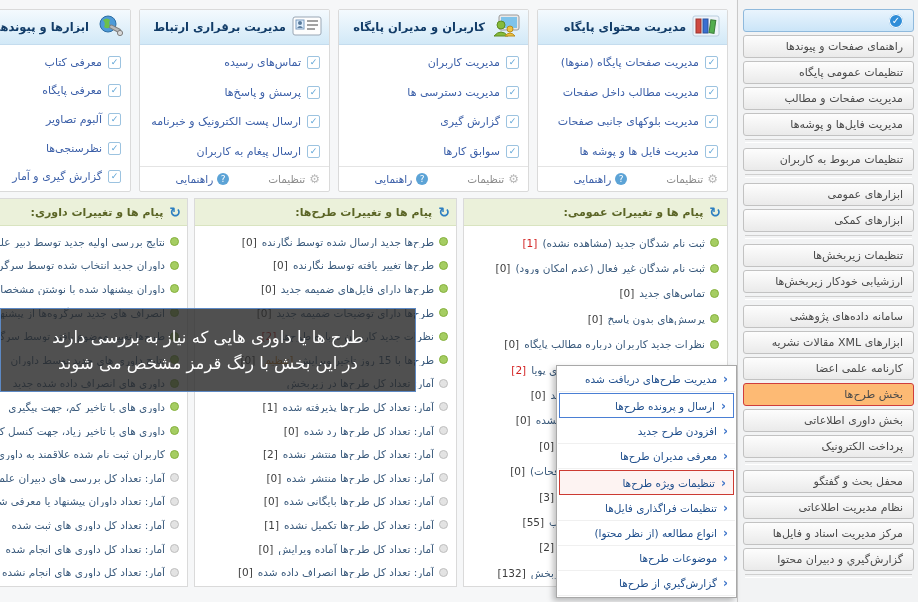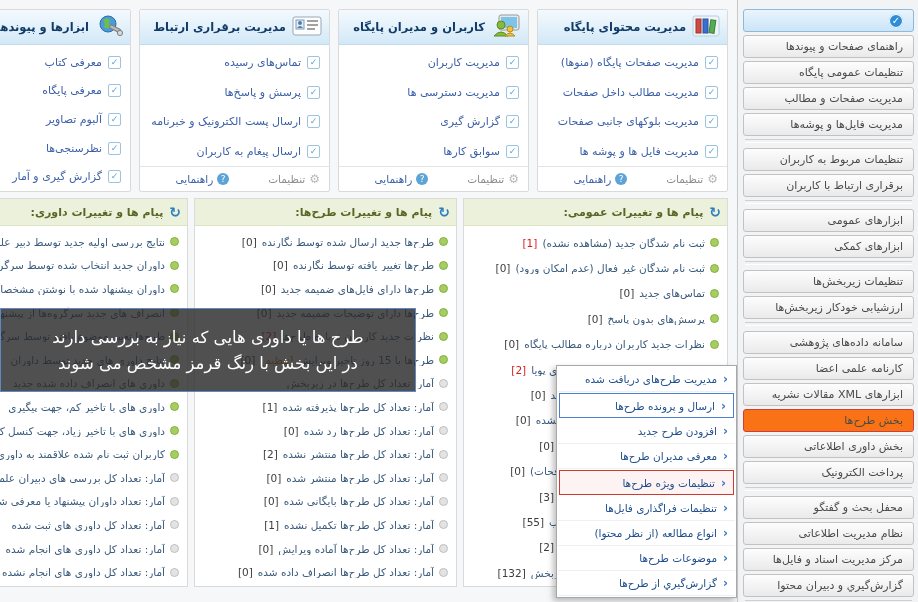--- a/index.html
+++ b/index.html
@@ -9,21 +9,21 @@
   }
   
   .sidebar{position:absolute;top:0;right:0;width:181px;height:602px;
     background:#f2f3f4;border-left:1px solid #c9c9c9;box-sizing:border-box;
     padding:9px 4px 0 5px;z-index:10}
   .sb-item{height:21px;line-height:21px;background:linear-gradient(#fdfdfd,#eaeaea);
     border:1px solid #c2c2c2;border-radius:3px;margin-bottom:3px;font-size:11px;
     color:#4a4a4a;padding:0 10px 0 4px;display:flex;align-items:center;gap:5px;
     white-space:nowrap;overflow:hidden;cursor:pointer}
   .sb-item.active{background:linear-gradient(#e9f4fd,#cbe5f8);border-color:#8fb9dc;color:#17405f}
-  .sb-item.red{background:#f97316;border-color:#cf3d3d}
+  .sb-item.red{background:#fdba74;border-color:#cf3d3d}
   .sb-sep{height:2px;border-top:1px solid #cfcfcf;border-bottom:1px solid #ffffff;margin:2px 2px 5px}
   .chk-circle{width:14px;height:14px;border-radius:50%;background:#2f8dd8;color:#fff;
     font-size:10px;line-height:14px;text-align:center;flex:none;box-shadow:0 0 0 1px #fff inset}
   
   .main{position:absolute;top:0;right:182px;width:736px;height:602px;overflow:hidden;background:#f6f7f8}
   .top-row{display:flex;gap:8px;padding:9px 8px 0 0;height:183px;box-sizing:content-box}
   .panel{width:191px;flex:none;background:#fff;border:1px solid #dadada;border-radius:2px;
     display:flex;flex-direction:column;box-sizing:border-box}
   .panel-h{height:34px;flex:none;background:linear-gradient(#f4fafe,#d2e9f7);
     border-bottom:1px solid #c4dcee;display:flex;align-items:center;gap:6px;
@@ -85,46 +85,43 @@
     <div class="sb-item">
       <span>مدیریت صفحات و مطالب</span>
     </div>
     <div class="sb-item">
       <span>مدیریت فایل‌ها و پوشه‌ها</span>
     </div>
     <div class="sb-sep"></div>
     <div class="sb-item">
       <span>تنظیمات مربوط به کاربران</span>
     </div>
-    <div class="sb-item">
-      <span>برقراری ارتباط با کاربران</span>
-    </div>
     <div class="sb-sep"></div>
     <div class="sb-item">
       <span>ابزارهای عمومی</span>
     </div>
     <div class="sb-item">
       <span>ابزارهای کمکی</span>
     </div>
     <div class="sb-sep"></div>
     <div class="sb-item">
       <span>تنظیمات زیربخش‌ها</span>
     </div>
     <div class="sb-item">
       <span>ارزشیابی خودکار زیربخش‌ها</span>
     </div>
     <div class="sb-sep"></div>
     <div class="sb-item">
       <span>سامانه داده‌های پژوهشی</span>
     </div>
     <div class="sb-item">
+      <span>ابزارهای XML مقالات نشریه</span>
+    </div>
+    <div class="sb-item">
       <span>کارنامه علمی اعضا</span>
-    </div>
-    <div class="sb-item">
-      <span>ابزارهای XML مقالات نشریه</span>
     </div>
     <div class="sb-item red">
       <span>بخش طرح‌ها</span>
     </div>
     <div class="sb-item">
       <span>بخش داوری اطلاعاتی</span>
     </div>
     <div class="sb-item">
       <span>پرداخت الکترونیک</span>
     </div>

